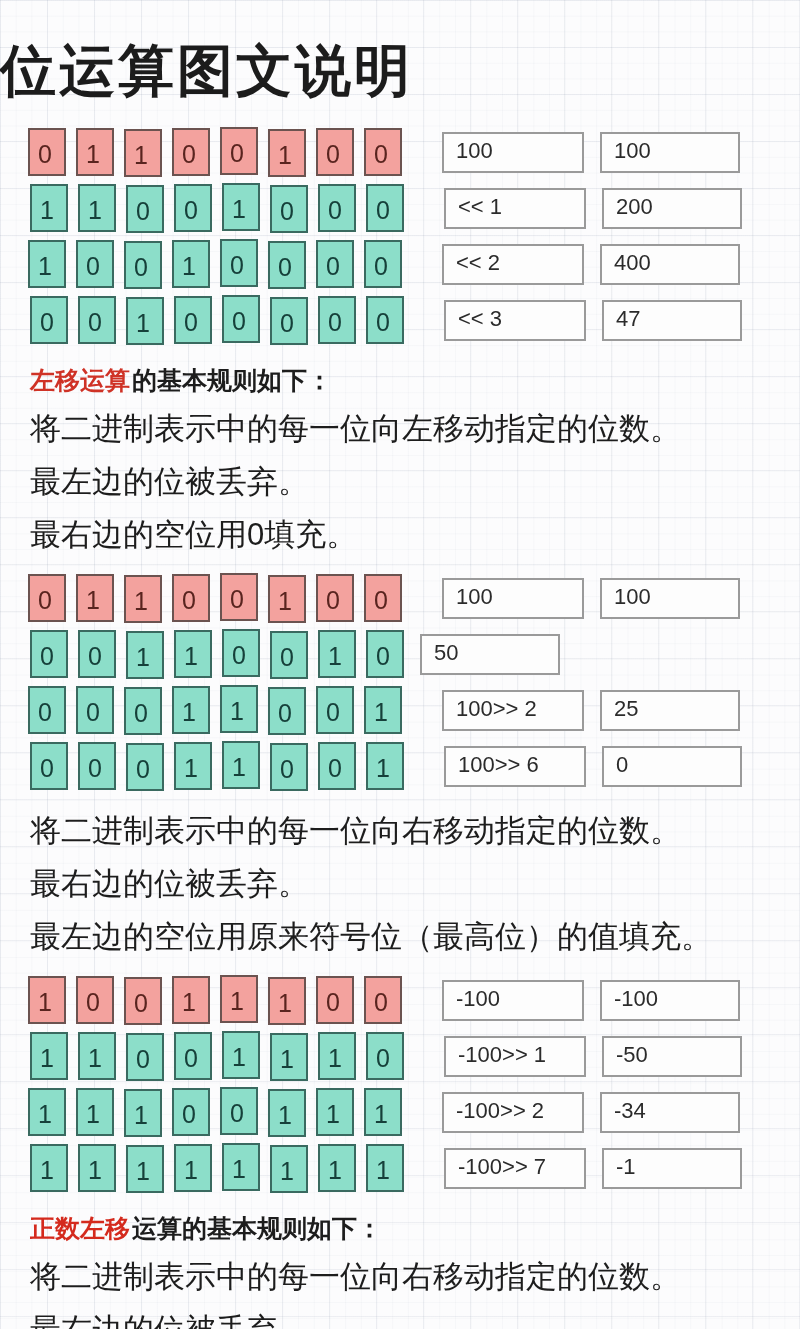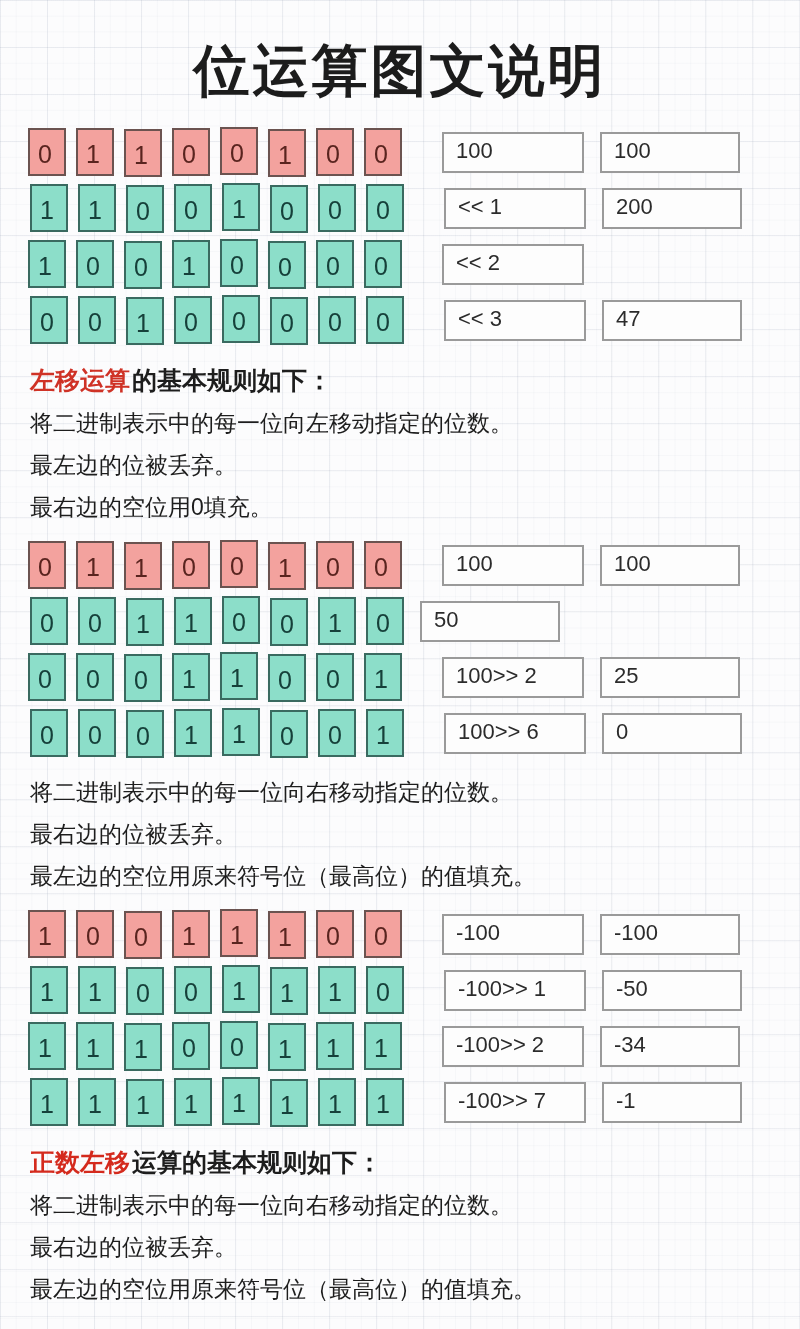--- a/index.html
+++ b/index.html
@@ -9,21 +9,21 @@
     color:#1d1d1d;
     background-color:#fcfcfd;
     background-image:
       linear-gradient(to right, rgba(150,160,180,0.14) 1px, transparent 1px),
       linear-gradient(to bottom, rgba(150,160,180,0.14) 1px, transparent 1px),
       linear-gradient(to right, rgba(150,160,180,0.06) 1px, transparent 1px),
       linear-gradient(to bottom, rgba(150,160,180,0.06) 1px, transparent 1px);
     background-size:47px 47px,47px 47px,15.7px 15.7px,15.7px 15.7px;
   }
   .title{
-    margin:34px 0 18px;text-align:center;
+    margin:34px 0 18px;
     font-size:56px;font-weight:700;letter-spacing:3px;color:#1c1c1c;
   }
   .bit-grid{margin:0 0 20px 28px;}
   .bit-row{display:flex;align-items:center;margin-bottom:8px;}
   .bits{display:flex;gap:10px;width:374px;flex:0 0 auto;}
   .cell{
     width:38px;height:48px;box-sizing:border-box;
     border:2px solid #555;
     font-size:25px;line-height:1;padding:12px 0 0 8px;
   }
@@ -38,21 +38,21 @@
     border:2px solid #9a9a9a;
     font-size:22px;color:#2b2b2b;padding:4px 0 0 12px;
     white-space:nowrap;overflow:hidden;
   }
   .box.op{width:142px;margin-left:40px;}
   .box.val{width:140px;margin-left:16px;}
   .rules{margin:0 0 18px 30px;}
   .heading{font-size:25px;font-weight:600;margin:0 0 2px;}
   .red-part{color:#cf3226;margin-right:2px;}
   .sec-2 .red-part{font-weight:800;color:#d42a1d;}
-  .rule{font-size:23px;margin:11px 0;}
+  .rule{font-size:31px;margin:11px 0;}
 </style>
 </head>
 <body>
 
 <div class="page">
 
   <h1 class="title">位运算图文说明</h1>
 
   <section class="sec sec-0">
     <div class="bit-grid">
@@ -89,20 +89,21 @@
             <div class="cell teal">1</div>
             <div class="cell teal">0</div>
             <div class="cell teal">0</div>
             <div class="cell teal">1</div>
             <div class="cell teal">0</div>
             <div class="cell teal">0</div>
             <div class="cell teal">0</div>
             <div class="cell teal">0</div>
           </div>
           <div class="box op">&lt;&lt; 2</div>
+          <div class="box val">400</div>
         </div>
         <div class="bit-row">
           <div class="bits">
             <div class="cell teal">0</div>
             <div class="cell teal">0</div>
             <div class="cell teal">1</div>
             <div class="cell teal">0</div>
             <div class="cell teal">0</div>
             <div class="cell teal">0</div>
             <div class="cell teal">0</div>

